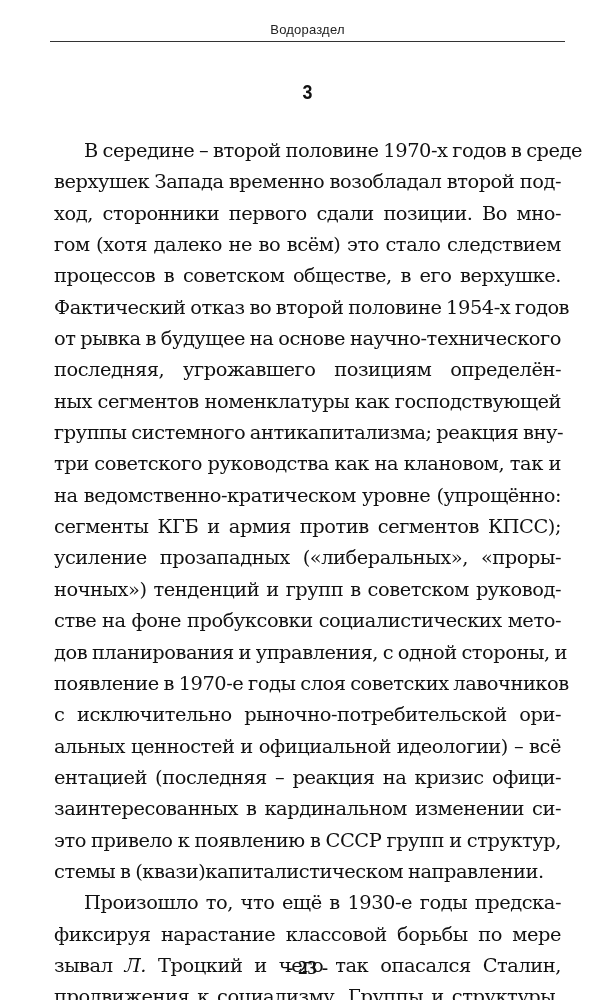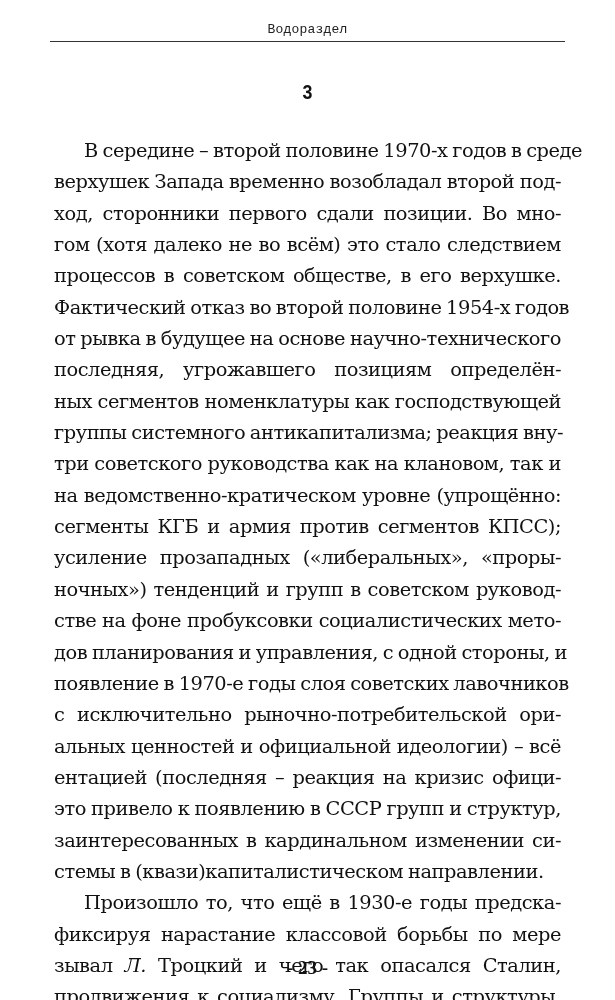--- a/index.html
+++ b/index.html
@@ -13,21 +13,21 @@
       position: relative;
       overflow: hidden;
       color: #111111;
     }
     .running-head {
       position: absolute;
       left: 50px;
       width: 515px;
       top: 22px;
       text-align: center;
-      font-family: Liberation Mono, monospace;
+      font-family: Liberation Sans, sans-serif;
       font-size: 13px;
       color: #222;
       letter-spacing: 0.2px;
     }
     .head-rule {
       position: absolute;
       left: 50px;
       width: 515px;
       top: 41px;
       height: 0;
@@ -110,22 +110,22 @@
     <span class="line">на ведомственно-кратическом уровне (упрощённо:</span>
     <span class="line">сегменты КГБ и армия против сегментов КПСС);</span>
     <span class="line">усиление прозападных («либеральных», «проры-</span>
     <span class="line">ночных») тенденций и групп в советском руковод-</span>
     <span class="line">стве на фоне пробуксовки социалистических мето-</span>
     <span class="line">дов планирования и управления, с одной стороны, и</span>
     <span class="line">появление в 1970-е годы слоя советских лавочников</span>
     <span class="line">с исключительно рыночно-потребительской ори-</span>
     <span class="line">альных ценностей и официальной идеологии) – всё</span>
     <span class="line">ентацией (последняя – реакция на кризис офици-</span>
+    <span class="line">заинтересованных в кардинальном изменении си-</span>
     <span class="line">это привело к появлению в СССР групп и структур,</span>
-    <span class="line">заинтересованных в кардинальном изменении си-</span>
     <span class="line last">стемы в (квази)капиталистическом направлении.</span>
   </div>
   <div>
     <span class="line indent">Произошло то, что ещё в 1930-е годы предска-</span>
     <span class="line">фиксируя нарастание классовой борьбы по мере</span>
     <span class="line">зывал <span class="italic">Л.</span> Троцкий и чего так опасался Сталин,</span>
     <span class="line">продвижения к социализму. Группы и структуры,</span>
 
   </div>
 </div>

